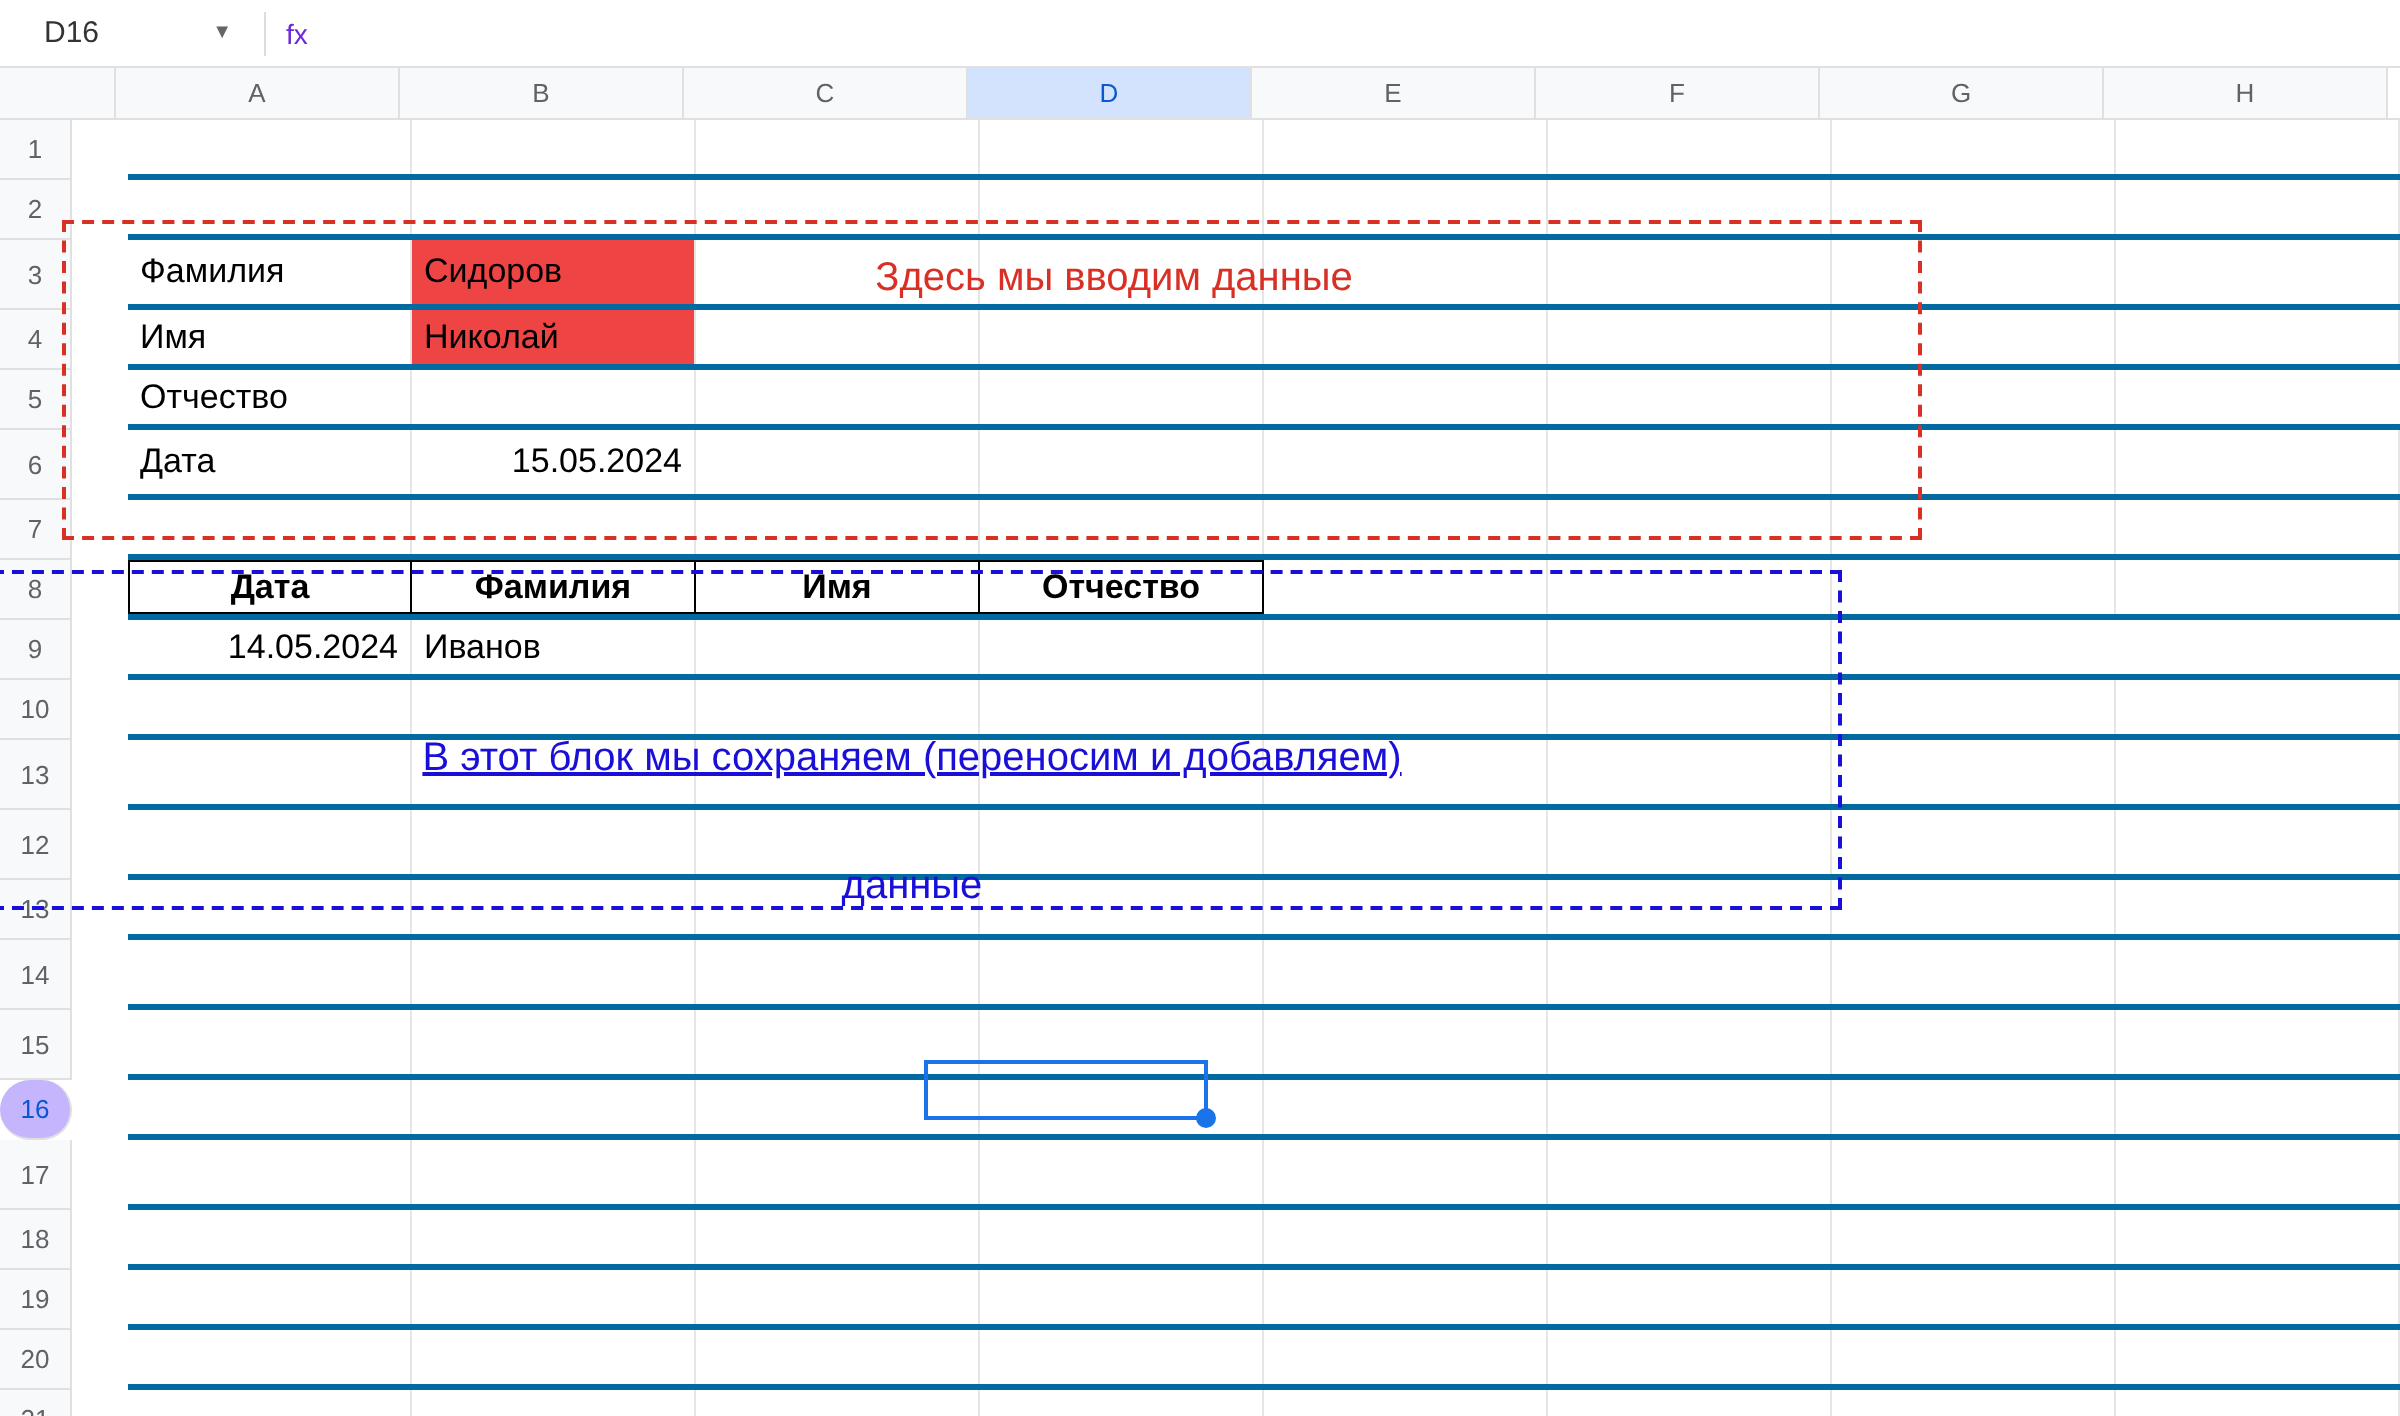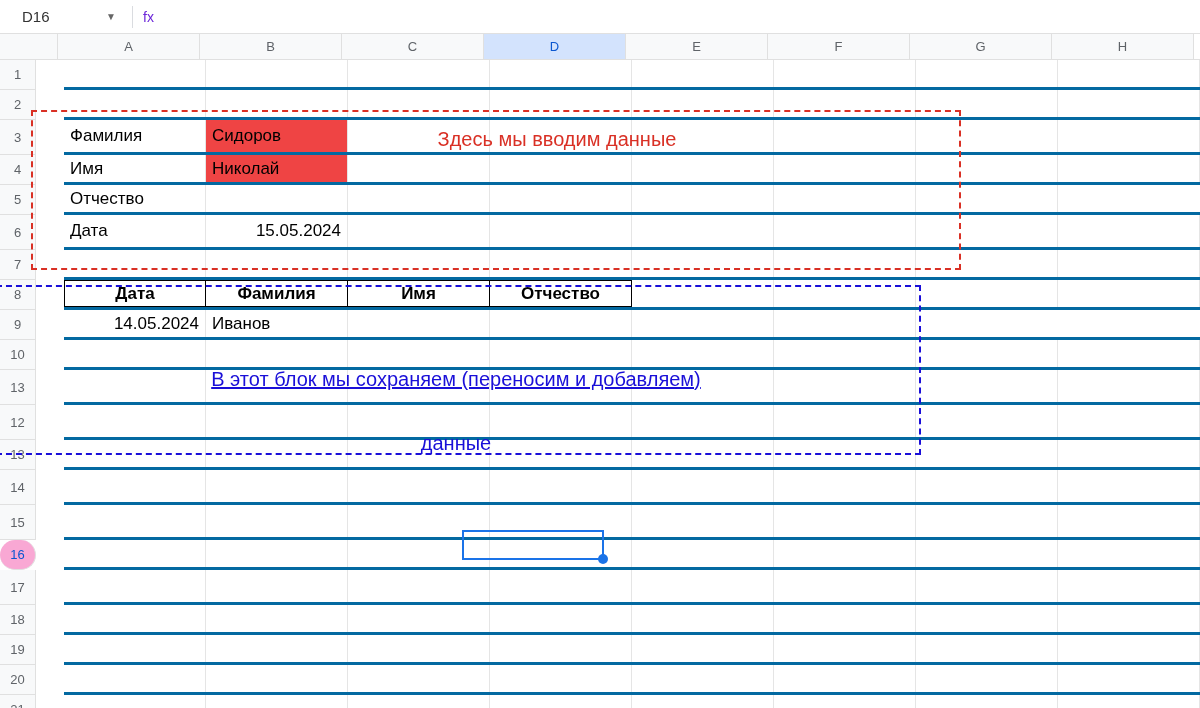--- a/index.html
+++ b/index.html
@@ -85,21 +85,21 @@
       font-size: 13px;
       color: #5f6368;
       border-right: 1px solid #e0e0e0;
       border-bottom: 1px solid #e0e0e0;
       background: #f8f9fa;
       display: flex;
       align-items: center;
       justify-content: center;
     }
     .row-header.selected {
-      background: #f9a8d4;
+      background: #c4b5fd;
       color: #0b57d0;
       border-radius: 15px;
     }
     .r1 { height: 30px; }
     .r-tall { height: 35px; }
     .r-norm { height: 30px; }
     .cells {
       position: relative;
       flex: 1;
     }

